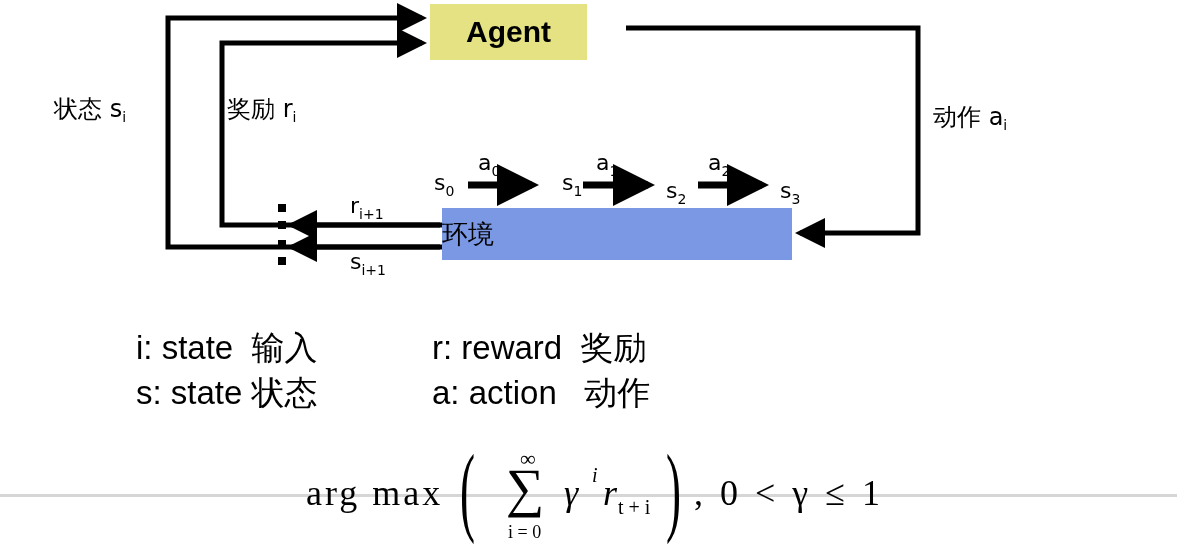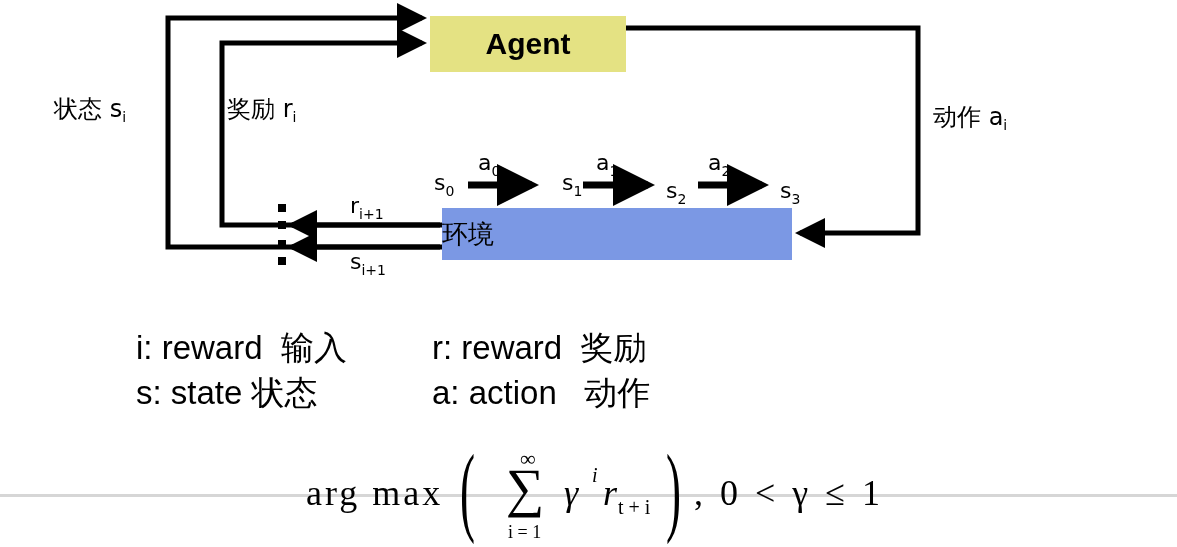--- a/index.html
+++ b/index.html
@@ -1,19 +1,19 @@
 <!DOCTYPE html>
 <html><head>
 <meta charset="utf-8">
 <style>
   html, body { margin: 0; padding: 0; background: #ffffff; }
   body { width: 1177px; height: 547px; position: relative; overflow: hidden; font-family: "DejaVu Sans", sans-serif; color: #000; }
   .abs { position: absolute; white-space: nowrap; }
   .sep { position: absolute; left: 0; top: 494px; width: 1177px; height: 3px; background: #d6d6d6; }
-  .agent { position: absolute; left: 430px; top: 4px; width: 196px; height: 56px; background: #e4e283; display: flex; align-items: center; justify-content: center; margin-top: 12px; }
+  .agent { position: absolute; left: 430px; top: 4px; width: 157px; height: 56px; background: #e4e283; display: flex; align-items: center; justify-content: center; }
   .agent span { font-family: "Liberation Sans", sans-serif; font-weight: bold; font-size: 30px; }
   .env { position: absolute; left: 442px; top: 208px; width: 350px; height: 52px; background: #7b98e4; display: flex; align-items: center; }
   .env span { font-family: "DejaVu Serif", serif; font-size: 26px; }
   .lbl { font-size: 24px; font-family: "DejaVu Sans", sans-serif; }
   .lbl sub { font-size: 14px; vertical-align: -5px; }
   .st { font-size: 22px; font-family: "DejaVu Sans", sans-serif; }
   .st sub { font-size: 14px; vertical-align: -6px; }
   .legend { font-family: "Liberation Sans", sans-serif; font-size: 33px; line-height: 44px; }
   .legend .cn { font-family: "DejaVu Sans", sans-serif; font-weight: 200; }
   .formula { font-family: "Liberation Serif", serif; font-size: 36px; }
@@ -68,28 +68,28 @@
 
 <div class="abs st" style="left:434px; top:170px;"><span>s</span><sub>0</sub></div>
 <div class="abs st" style="left:562px; top:170px;"><span>s</span><sub>1</sub></div>
 <div class="abs st" style="left:666px; top:178px;"><span>s</span><sub>2</sub></div>
 <div class="abs st" style="left:780px; top:178px;"><span>s</span><sub>3</sub></div>
 
 <div class="abs st" style="left:478px; top:150px;"><span>a</span><sub>0</sub></div>
 <div class="abs st" style="left:596px; top:150px;"><span>a</span><sub>1</sub></div>
 <div class="abs st" style="left:708px; top:150px;"><span>a</span><sub>2</sub></div>
 
-<div class="abs legend" style="left:136px; top:326px;"><span>i: reward</span>&nbsp; <span class="cn">输入</span></div>
+<div class="abs legend" style="left:136px; top:326px;"><span>i: state</span>&nbsp; <span class="cn">输入</span></div>
 <div class="abs legend" style="left:432px; top:326px;text-align:right;"><span>r: reward</span>&nbsp; <span class="cn">奖励</span></div>
 <div class="abs legend" style="left:136px; top:371px;"><span>s: state</span> <span class="cn">状态</span></div>
 <div class="abs legend" style="left:432px; top:371px;"><span>a: action</span>&nbsp;&nbsp; <span class="cn">动作</span></div>
 
 <div class="abs formula" style="left:306px; top:472px; letter-spacing:3px;">arg max</div>
 <div class="abs" style="left:460px; top:440px; font-family:'Liberation Serif', serif; font-size:100px; font-weight:100; transform:scaleX(0.45); transform-origin:left top; line-height:100px;">(</div>
 <div class="abs" style="left:520px; top:446px; font-family:'Liberation Serif', serif; font-size:22px;">∞</div>
 <div class="abs" style="left:506px; top:458px; font-family:'Liberation Serif', serif; font-size:54px; line-height:60px;">∑</div>
-<div class="abs" style="left:508px; top:522px; font-family:'Liberation Serif', serif; font-size:18px;">i = 1</div>
+<div class="abs" style="left:508px; top:522px; font-family:'Liberation Serif', serif; font-size:18px;">i = 0</div>
 <div class="abs formula" style="left:564px; top:472px;"><i>γ</i></div>
 <div class="abs" style="left:592px; top:464px; font-family:'Liberation Serif', serif; font-size:20px; font-style:italic;">i</div>
 <div class="abs formula" style="left:603px; top:472px;"><i>r</i></div>
 <div class="abs" style="left:618px; top:496px; font-family:'Liberation Serif', serif; font-size:20px; ">t + i</div>
 <div class="abs" style="left:666px; top:440px; font-family:'Liberation Serif', serif; font-size:100px; transform:scaleX(0.45); transform-origin:left top; line-height:100px;">)</div>
 <div class="abs formula" style="left:694px; top:472px; letter-spacing:4px;">, 0 &lt; γ ≤ 1</div>
 
 </body></html>

